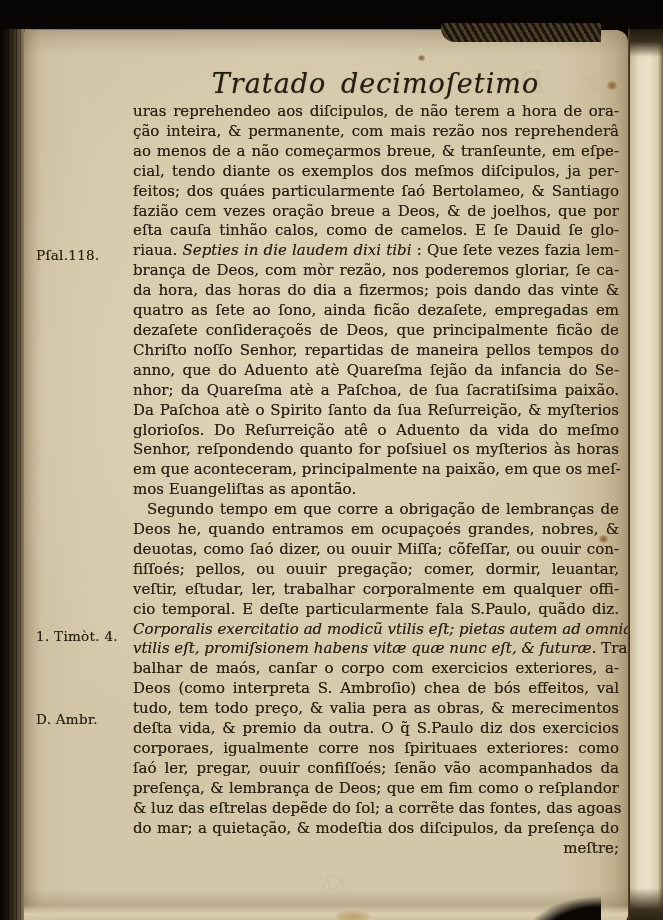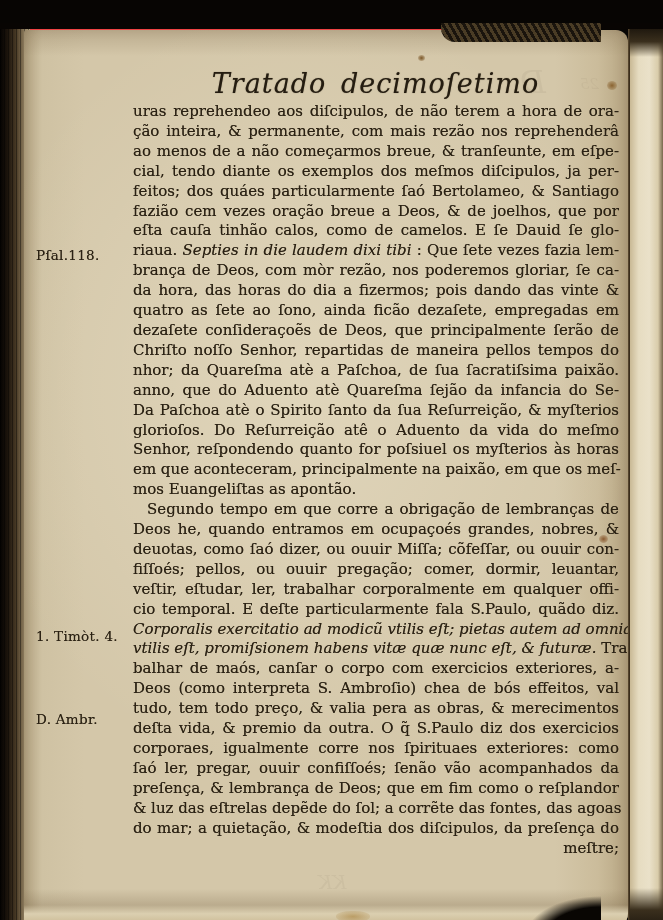--- a/index.html
+++ b/index.html
@@ -96,24 +96,24 @@
         <div class="line"><span>ção inteira, &amp; permanente, com mais rezão nos reprehenderâ</span></div>
         <div class="line"><span>ao menos de a não começarmos breue, &amp; tranſeunte, em eſpe-</span></div>
         <div class="line"><span>cial, tendo diante os exemplos dos meſmos diſcipulos, ja per-</span></div>
         <div class="line"><span>feitos; dos quáes particularmente ſaó Bertolameo, &amp; Santiago</span></div>
         <div class="line"><span>fazião cem vezes oração breue a Deos, &amp; de joelhos, que por</span></div>
         <div class="line"><span>eſta cauſa tinhão calos, como de camelos.  E ſe Dauid ſe glo-</span></div>
         <div class="line"><span>riaua. </span><span class="it">Septies in die laudem dixi tibi</span><span> : Que ſete vezes fazia lem-</span></div>
         <div class="line"><span>brança de Deos, com mòr rezão, nos poderemos gloriar, ſe ca-</span></div>
         <div class="line"><span>da hora, das horas do dia a fizermos; pois dando das vinte &amp;</span></div>
         <div class="line"><span>quatro as ſete ao ſono, ainda ficão dezaſete, empregadas em</span></div>
-        <div class="line"><span>dezaſete conſideraçoẽs de Deos, que principalmente ſerão de</span></div>
+        <div class="line"><span>dezaſete conſideraçoẽs de Deos, que principalmente ficão de</span></div>
         <div class="line"><span>Chriſto noſſo Senhor, repartidas de maneira pellos tempos do</span></div>
+        <div class="line"><span>anno, que do Aduento atè Quareſma ſejão da infancia do Se-</span></div>
         <div class="line"><span>nhor; da Quareſma atè a Paſchoa, de ſua ſacratiſsima paixão.</span></div>
-        <div class="line"><span>anno, que do Aduento atè Quareſma ſejão da infancia do Se-</span></div>
         <div class="line"><span>Da Paſchoa atè o Spirito ſanto da ſua Reſurreição, &amp; myſterios</span></div>
         <div class="line"><span>glorioſos.  Do Reſurreição atê o Aduento da vida do meſmo</span></div>
         <div class="line"><span>Senhor, reſpondendo quanto for poſsiuel os myſterios às horas</span></div>
         <div class="line"><span>em que aconteceram, principalmente na paixão, em que os meſ-</span></div>
         <div class="line no-just"><span>mos Euangeliſtas as apontão.</span></div>
         <div class="line indent"><span>Segundo tempo em que corre a obrigação de lembranças de</span></div>
         <div class="line"><span>Deos he, quando entramos em ocupaçoés grandes, nobres, &amp;</span></div>
         <div class="line"><span>deuotas, como ſaó dizer, ou ouuir Miſſa; cõfeſſar, ou ouuir con-</span></div>
         <div class="line"><span>fiſſoés; pellos, ou ouuir pregação; comer, dormir, leuantar,</span></div>
         <div class="line"><span>veſtir, eſtudar, ler, trabalhar corporalmente em qualquer offi-</span></div>

